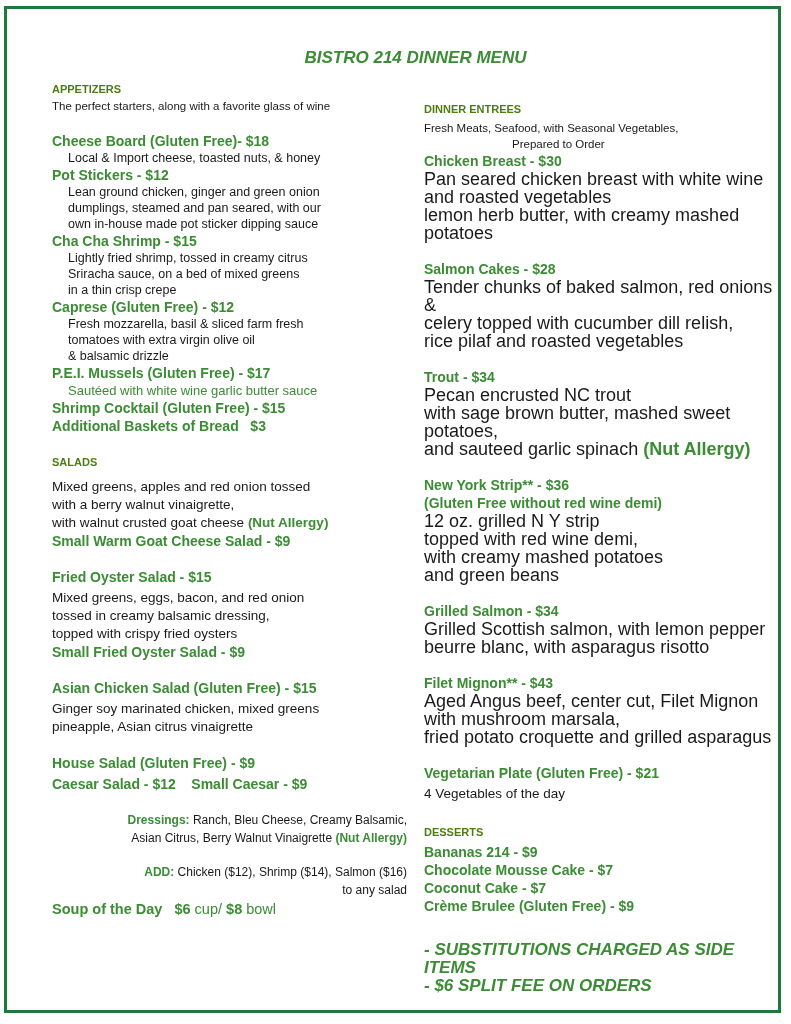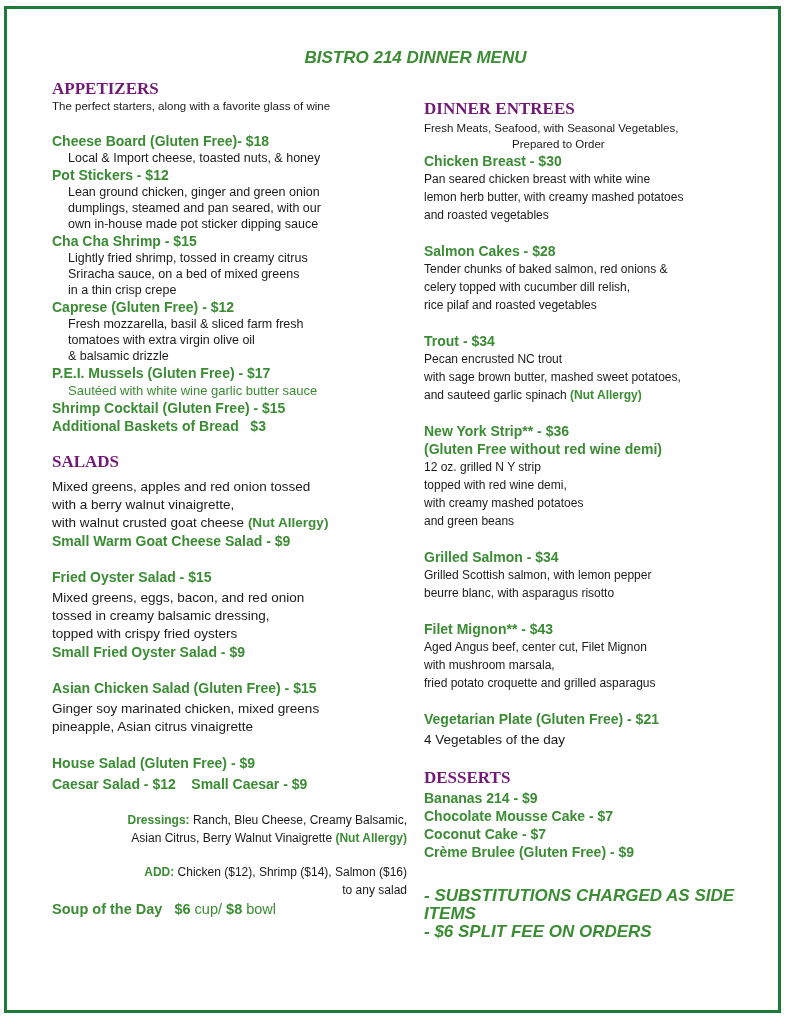--- a/index.html
+++ b/index.html
@@ -6,27 +6,27 @@
   body { width: 791px; height: 1024px; position: relative; overflow: hidden;
          font-family: "Liberation Sans", sans-serif; color: #1a1a1a; }
   .frame { position: absolute; left: 4px; top: 6px; width: 777px; height: 1007px;
            border: 3px solid #1f7a3a; box-sizing: border-box; }
   .title { position: absolute; top: 48px; left: 0; width: 791px; text-align: center;
            font-size: 17px; font-weight: bold; font-style: italic; color: #3b8c34; padding-left: 20px; }
   .g { color: #3b8c34; font-weight: bold; margin-top: 42px; }
   .col { position: absolute; }
   .col-left { left: 52px; top: 80px; width: 355px; }
   .col-right { left: 424px; top: 100px; width: 350px; }
-  .sec-head { font-size: 17px; font-weight: bold; color: #701a75; line-height: 18px; font-family: Liberation Serif, serif; }
+  .sec-head { font-size: 11px; font-weight: bold; color: #4d7c0f; line-height: 18px; }
   .sec-sub { font-size: 11.5px; line-height: 16px; }
   .item-name { font-size: 14px; font-weight: bold; color: #3b8c34; line-height: 18px; }
   .desc { font-size: 12.5px; line-height: 16px; }
   .desc.ind { padding-left: 16px; }
   .desc-l { font-size: 13.5px; line-height: 18px; }
-  .desc-r { font-size: 12px; line-height: 18px; }
+  .desc-r { font-size: 18px; line-height: 18px; }
   .gdesc { font-size: 13px; line-height: 17px; color: #3b8c34; padding-left: 16px; }
   .small { font-size: 12px; line-height: 18px; text-align: right; }
   .notice { font-size: 17px; font-weight: bold; font-style: italic; color: #3b8c34; line-height: 18px; }
 </style>
 </head>
 <body>
 
 <div class="frame"></div>
 <div class="title">BISTRO 214 DINNER MENU</div>
 
@@ -117,22 +117,22 @@
 
 <div class="col col-right">
   <div class="sec-head">DINNER ENTREES</div>
   <div style="height:2px"></div>
   <div class="sec-sub">Fresh Meats, Seafood, with Seasonal Vegetables,</div>
   <div class="sec-sub" style="padding-left:88px">Prepared to Order</div>
 
   <div>
     <div class="item-name">Chicken Breast - $30</div>
     <div class="desc-r">Pan seared chicken breast with white wine</div>
+    <div class="desc-r">and roasted vegetables</div>
     <div class="desc-r">lemon herb butter, with creamy mashed potatoes</div>
-    <div class="desc-r">and roasted vegetables</div>
   </div>
   <div style="height:18px"></div>
 
   <div>
     <div class="item-name">Salmon Cakes - $28</div>
     <div class="desc-r">Tender chunks of baked salmon, red onions &amp;</div>
     <div class="desc-r">celery topped with cucumber dill relish,</div>
     <div class="desc-r">rice pilaf and roasted vegetables</div>
   </div>
   <div style="height:18px"></div>

